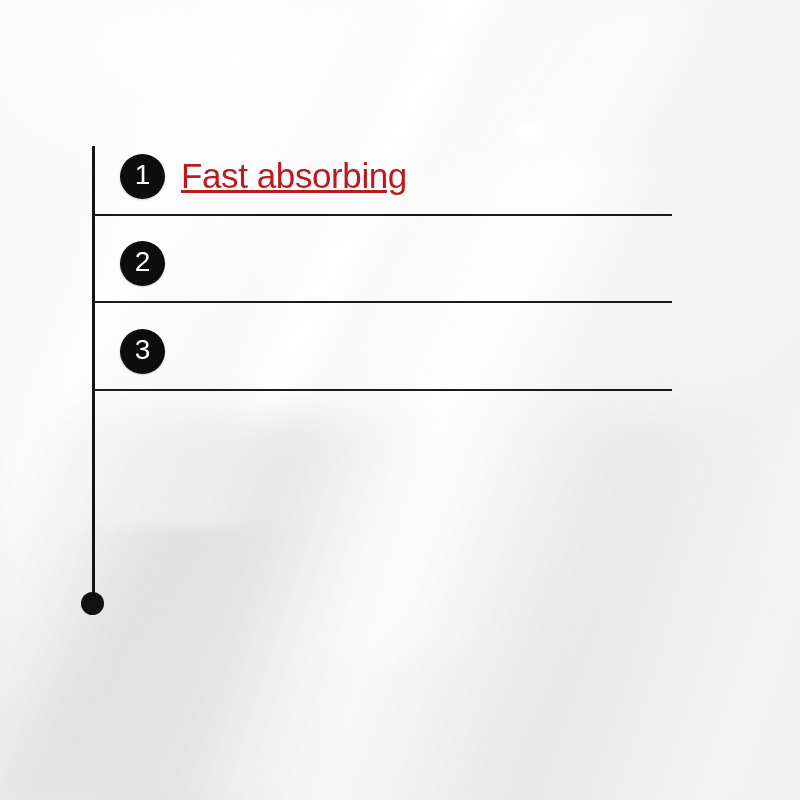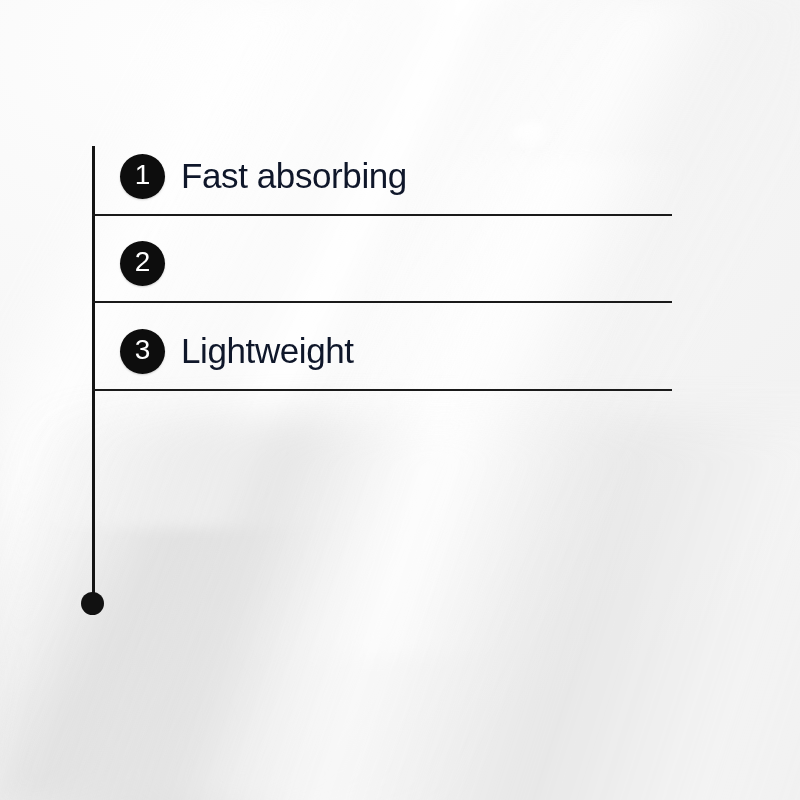--- a/index.html
+++ b/index.html
@@ -169,25 +169,26 @@
     font-weight: 400;
     letter-spacing: 0;
     box-shadow: 0 1px 2px rgba(0,0,0,0.18);
   }
   .badge span { display: block; transform: translateY(-1px); }
 
   .row-label {
     margin-left: 16px;
     font-size: 35px;
     line-height: 1;
-    color: #0f172a;
+    color: #b91c1c;
     white-space: nowrap;
     letter-spacing: -0.4px;
     font-weight: 400;
     transform: translateY(-1px);
+    text-decoration: underline;
   }
 </style>
 </head>
 <body>
 
 <div id="canvas">
 
   <div class="bg-layer bg-base"></div>
   <div class="bg-layer bg-bands"></div>
   <div class="bg-layer bg-streak-top"></div>
@@ -215,17 +216,16 @@
     <div class="row row2">
       <div class="badge">
         <span>2</span>
       </div>
     </div>
 
     <div class="row row3">
       <div class="badge">
         <span>3</span>
       </div>
-      <div class="row-label">Lightweight</div>
     </div>
 
   </div>
 </div>
 
 </body></html>

